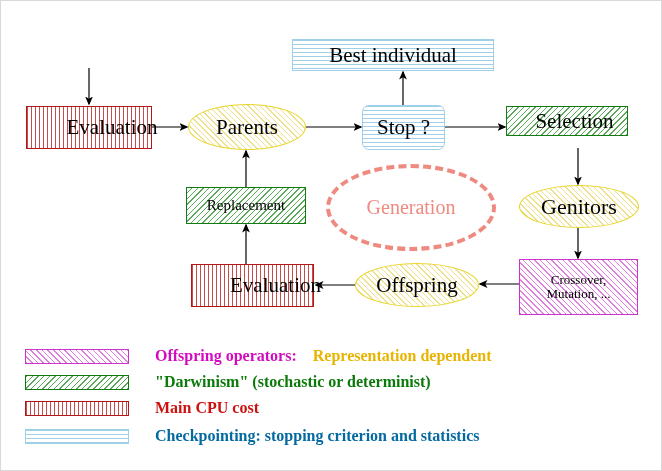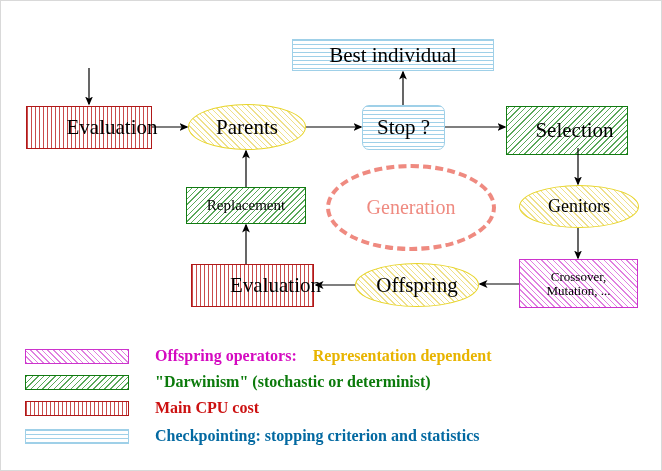--- a/index.html
+++ b/index.html
@@ -63,28 +63,28 @@
     background-image:repeating-linear-gradient(45deg,
         #efe08a 0px,#efe08a 1px,rgba(255,255,255,0) 1px,rgba(255,255,255,0) 4px);
   }
 
   
   #n-initialisation{left:25px;top:26px;width:126px;height:41px;font-size:21px;}
   #n-evaluation-top{left:25px;top:105px;width:126px;height:43px;font-size:21px;}
   #n-parents{left:187px;top:103px;width:118px;height:46px;font-size:21px;}
   #n-best{left:291px;top:38px;width:202px;height:32px;font-size:21px;}
   #n-stop{left:361px;top:104px;width:83px;height:45px;font-size:21px;border-radius:7px;}
-  #n-selection{left:505px;top:105px;width:122px;height:49px;font-size:21px;padding-left:15px;}
+  #n-selection{left:505px;top:105px;width:122px;height:30px;font-size:21px;padding-left:15px;}
   #n-replacement{left:185px;top:186px;width:120px;height:37px;font-size:15px;}
-  #n-genitors{left:518px;top:184px;width:120px;height:43px;font-size:18px;}
+  #n-genitors{left:518px;top:184px;width:120px;height:43px;font-size:22px;}
   #n-generation{left:325px;top:163px;width:170px;height:87px;font-size:20px;
       border:4px dashed #ef8a80;color:#ef8a80;background:none;border-radius:50%;}
   #n-evaluation-bot{left:190px;top:263px;width:123px;height:43px;font-size:21px;}
   #n-offspring{left:354px;top:262px;width:124px;height:44px;font-size:21px;}
-  #n-crossover{left:518px;top:258px;width:119px;height:49px;font-size:13px;
+  #n-crossover{left:518px;top:258px;width:119px;height:56px;font-size:13px;
       letter-spacing:0px;}
 
   
   .arrow{position:absolute;z-index:1;}
   .arrow svg{display:block;overflow:visible;}
 
   
   #legend{position:absolute;left:0;top:338px;width:660px;height:120px;}
   .leg-row{position:absolute;left:24px;height:22px;display:flex;align-items:center;}
   .leg-swatch{

